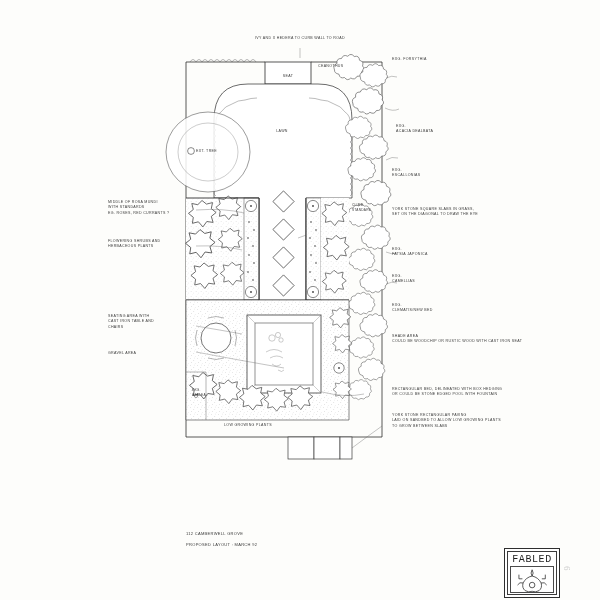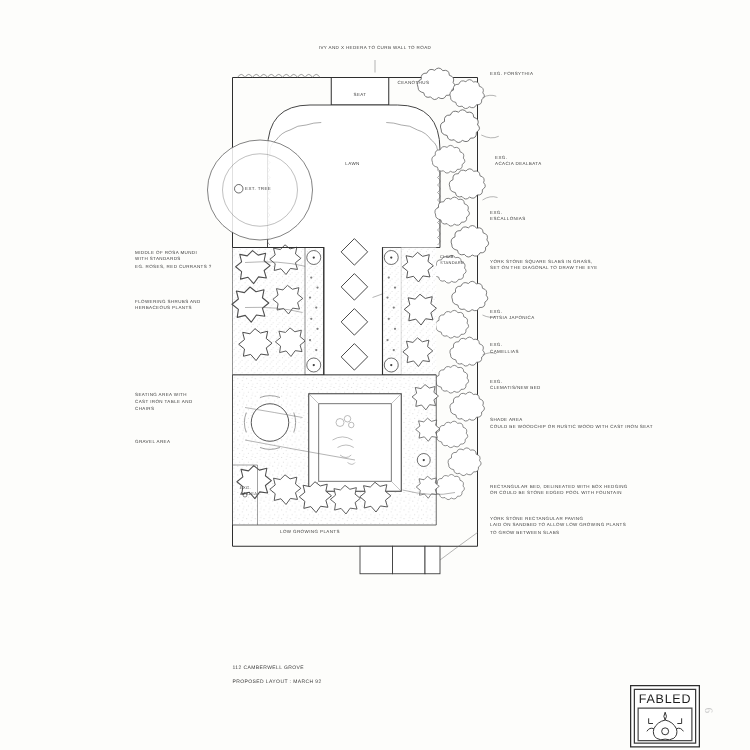--- a/index.html
+++ b/index.html
@@ -47,21 +47,21 @@
   }
   #logo .lbox {
     border: 0.7px solid #3a3a3a;
     height: 100%;
     box-sizing: border-box;
     display: flex;
     flex-direction: column;
     align-items: center;
   }
   #logo .lname {
-    font-family: Liberation Sans, sans-serif;
+    font-family: Liberation Mono, monospace;
     font-size: 10px;
     letter-spacing: 0.6px;
     color: #1d1d1d;
     margin-top: 1.5px;
     margin-bottom: 1px;
   }
   #logo .lemb {
     flex: 1;
     width: 88%;
     border: 0.7px solid #4a4a4a;

